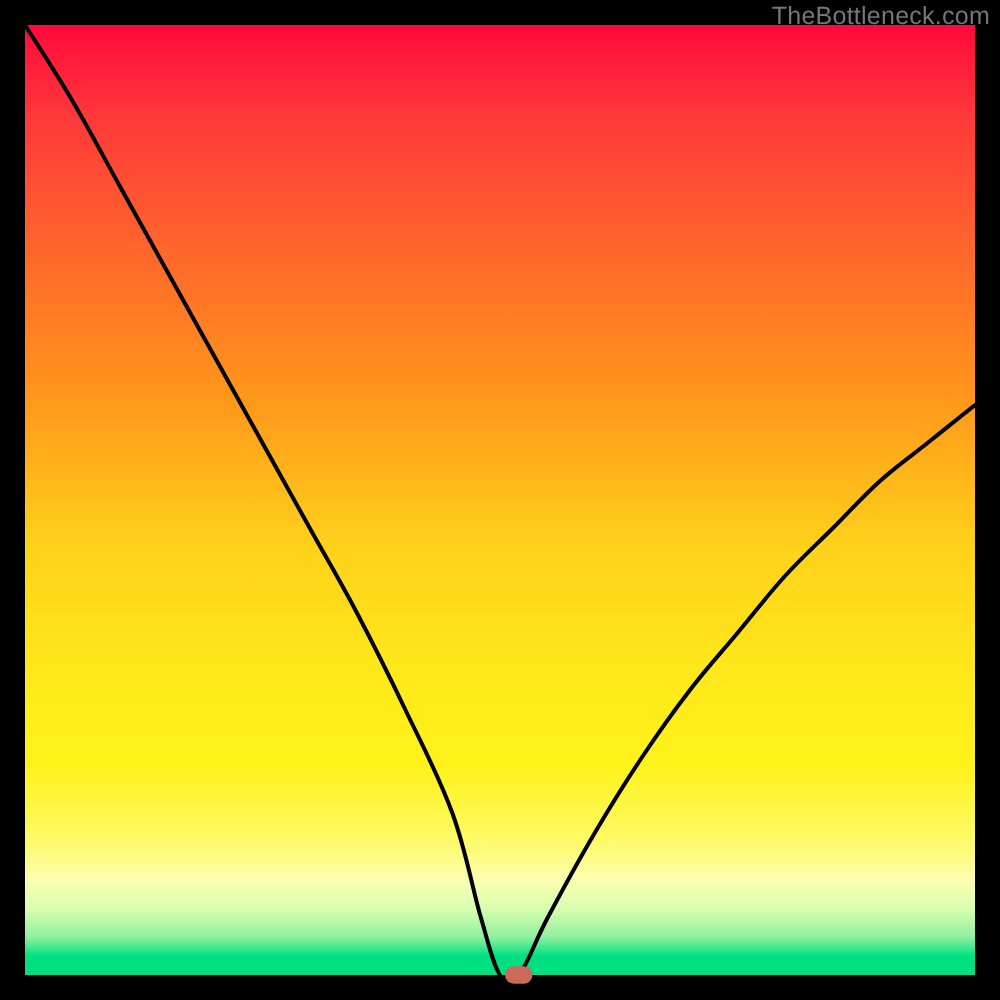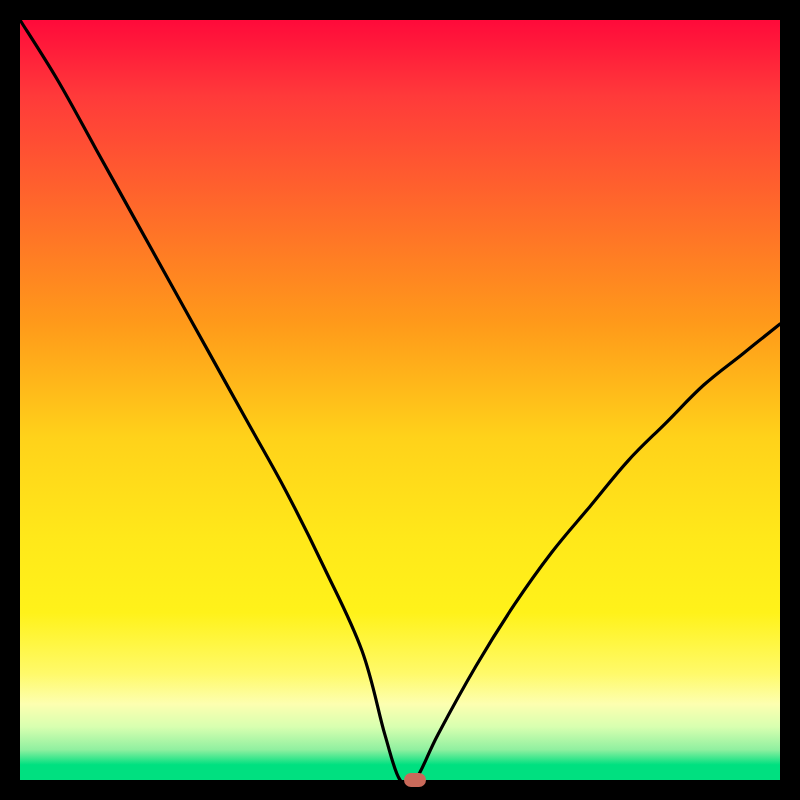--- a/index.html
+++ b/index.html
@@ -69,13 +69,14 @@
 <div class="frame">
   <div class="plot-area">
 
     <svg class="curve" viewBox="0 0 760 760">
       <path id="curve-path" fill="none" stroke="#000" stroke-width="3.2" stroke-linecap="round" d="M 0 0 C 6.84 10.943999999999992, 24.32 37.54399999999995, 38 60.799999999999955 C 51.68 84.05599999999995, 62.32 104.57600000000004, 76 129.20000000000005 C 89.68 153.82400000000007, 100.32 172.97600000000003, 114 197.60000000000002 C 127.68 222.22400000000002, 138.32 241.376, 152 266 C 165.68 290.62399999999997, 176.32 309.77599999999995, 190 334.4 C 203.68 359.024, 214.32 378.176, 228 402.8 C 241.68 427.42400000000004, 252.32 445.20799999999997, 266 471.2 C 279.68 497.192, 290.32 518.4720000000001, 304 547.2 C 317.68 575.928, 331.056 600.704, 342 630.8 C 352.944 660.896, 357.96000000000004 691.144, 364.8 714.4 C 371.64 737.656, 374.528 751.792, 380 760 C 385.472 768.208, 388.35999999999996 768.208, 395.2 760 C 402.04 751.792, 407.05600000000004 734.92, 418.00000000000006 714.4 C 428.9440000000001 693.88, 442.32 669.256, 456 646 C 469.68 622.744, 480.32 605.72, 494 585.2 C 507.68 564.6800000000001, 518.32 549.784, 532 532 C 545.68 514.216, 556.32 502.81600000000003, 570 486.40000000000003 C 583.68 469.98400000000004, 594.32 455.848, 608 440.8 C 621.68 425.752, 632.32 416.48, 646 402.8 C 659.68 389.12, 670.32 377.112, 684 364.8 C 697.68 352.488, 708.32 345.344, 722 334.4 C 735.68 323.45599999999996, 753.16 309.472, 760 304"></path>
     </svg>
 
     <div class="marker" id="min-marker" style="left: 395.2px; top: 760px;"></div>
   </div>
 
+  <div class="watermark">TheBottleneck.com</div>
 </div>
 
 </body></html>

